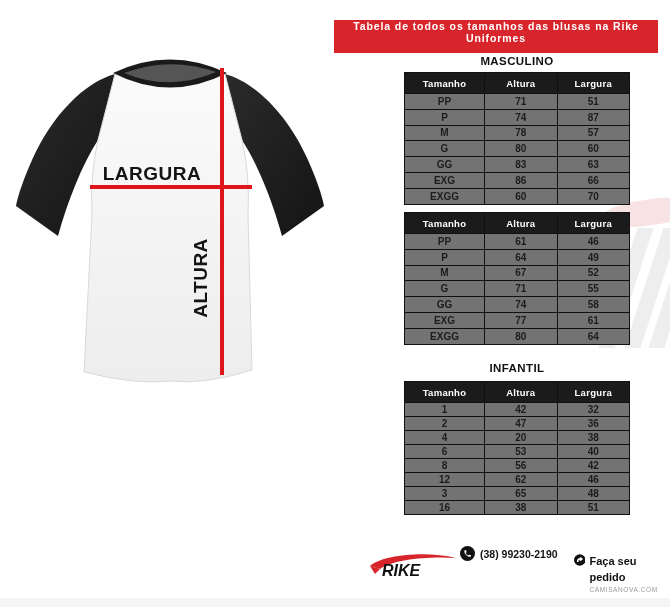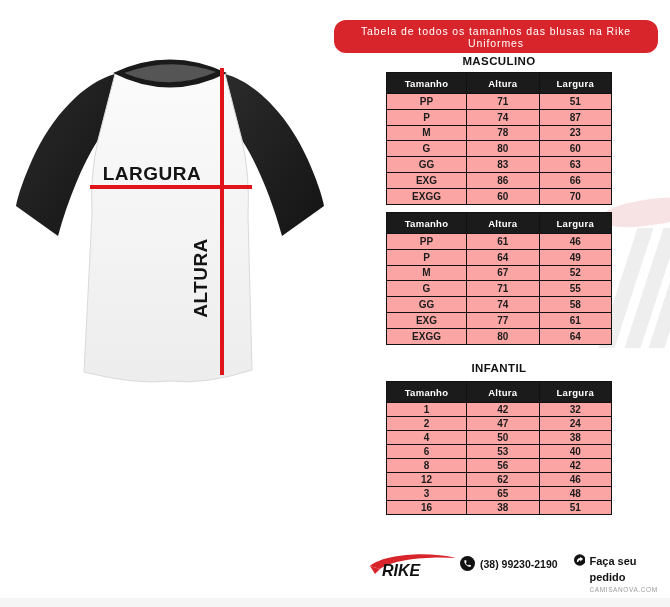--- a/index.html
+++ b/index.html
@@ -13,42 +13,42 @@
   .wm-bar{top:228px;width:16px;height:120px;background:#eeeeee;transform:skewX(-18deg);}
   .wm-bar1{left:618px;}
   .wm-bar2{left:644px;}
   .wm-bar3{left:668px;}
   
   .shirt-svg{position:absolute;left:0;top:40px;}
   .measure-label{font-family:"Liberation Sans","DejaVu Sans",sans-serif;font-weight:bold;fill:#141414;font-size:19px;letter-spacing:.5px;}
   
   .banner{
     position:absolute;left:334px;top:20px;width:324px;height:33px;
-    border-radius:12px;display:flex;align-items:center;justify-content:center;
-    color:#ffffff;font-size:10.5px;font-weight:normal;letter-spacing:.9px;text-align:center;
+    border-radius:0;display:flex;align-items:flex-start;justify-content:center;
+    color:#ffffff;font-size:10.5px;font-weight:bold;letter-spacing:.9px;text-align:center;
   }
   
-  .tbl-sec{position:absolute;left:386px;width:226px;}
+  .tbl-sec{position:absolute;left:404px;width:226px;}
   .tbl-title{margin:0;text-align:center;font-size:11.5px;font-weight:bold;color:#111;letter-spacing:.4px;}
-  table.size-table{border-collapse:collapse;width:226px;table-layout:fixed;background:#fca5a5;margin-top:4px;}
+  table.size-table{border-collapse:collapse;width:226px;table-layout:fixed;background:#737373;margin-top:4px;}
   table.size-table th,table.size-table td{border:1px solid #111;text-align:center;padding:0;}
   table.size-table th{
     background:#1b1b1b;color:#fff;font-size:9.5px;font-weight:bold;height:20px;letter-spacing:.3px;
   }
   table.size-table td{font-size:10px;font-weight:bold;color:#1c1c1c;height:14px;}
   .sec-masc table td,.sec-fem table td{height:14.8px;}
   .sec-inf table td{height:13px;}
   table.size-table th:first-child{width:79px;}
   .sec-masc{top:55px;}  .sec-masc table{margin-top:5px;}
   .sec-fem{top:207px;}  .sec-fem table{margin-top:5px;}
   .sec-inf{top:362px;}  .sec-inf table{margin-top:7px;}
   
   .footer{position:absolute;left:0;top:546px;width:648px;height:42px;}
   .logo{position:absolute;left:366px;top:4px;}
-  .phone{position:absolute;left:460px;top:10px;display:flex;align-items:center;gap:5px;}
+  .phone{position:absolute;left:460px;top:0;display:flex;align-items:center;gap:5px;}
   .phone-text{font-size:10.5px;font-weight:bold;color:#141414;}
   .cta{position:absolute;left:574px;top:7px;display:flex;align-items:flex-start;gap:4px;}
   .cta-main{font-size:11px;font-weight:bold;color:#111;line-height:16px;}
   .cta-sub{font-size:6.5px;color:#9a9a9a;letter-spacing:.6px;margin-top:1px;}
   .bottom-strip{position:absolute;left:0;bottom:0;width:670px;height:9px;background:#f5f5f5;}
 </style>
 </head>
 <body>
 
 <div class="page">
@@ -106,21 +106,21 @@
             <td>51</td>
           </tr>
           <tr>
             <td>P</td>
             <td>74</td>
             <td>87</td>
           </tr>
           <tr>
             <td>M</td>
             <td>78</td>
-            <td>23</td>
+            <td>57</td>
           </tr>
           <tr>
             <td>G</td>
             <td>80</td>
             <td>60</td>
           </tr>
           <tr>
             <td>GG</td>
             <td>83</td>
             <td>63</td>
@@ -200,25 +200,25 @@
         </thead>
         <tbody>
           <tr>
             <td>1</td>
             <td>42</td>
             <td>32</td>
           </tr>
           <tr>
             <td>2</td>
             <td>47</td>
-            <td>24</td>
+            <td>36</td>
           </tr>
           <tr>
             <td>4</td>
-            <td>50</td>
+            <td>20</td>
             <td>38</td>
           </tr>
           <tr>
             <td>6</td>
             <td>53</td>
             <td>40</td>
           </tr>
           <tr>
             <td>8</td>
             <td>56</td>

